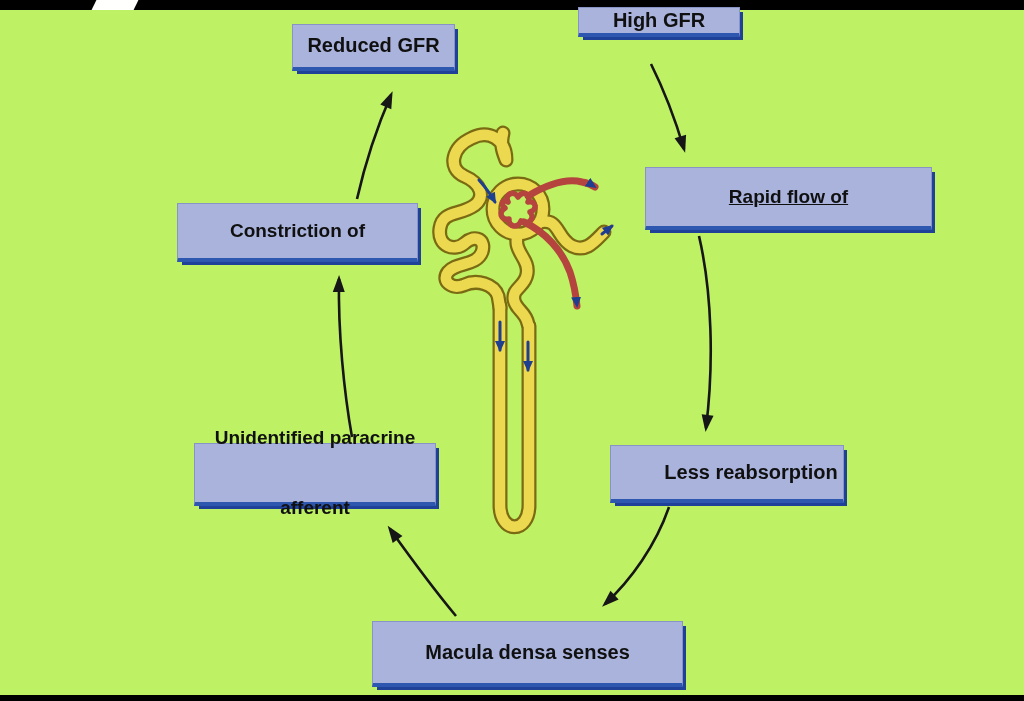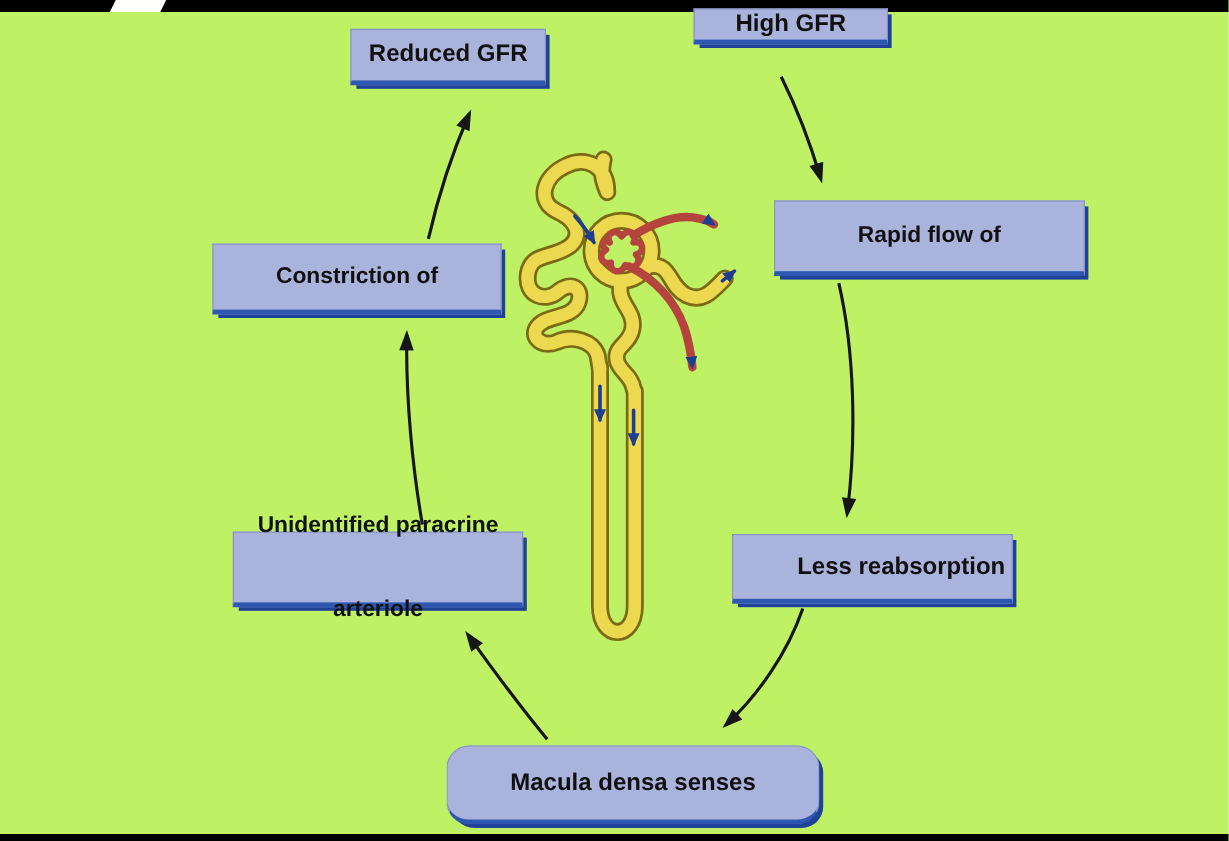--- a/index.html
+++ b/index.html
@@ -96,34 +96,34 @@
   </svg>
 
   <div class="node big" style="left:292px;top:24px;width:163px;height:47px;">
     <span>Reduced GFR</span>
   </div>
 
   <div class="node big" style="left:578px;top:7px;width:162px;height:30px;">
     <span>High GFR</span>
   </div>
 
-  <div class="node" style="left:645px;top:167px;width:259px;height:63px;">
+  <div class="node" style="left:645px;top:167px;width:287px;height:63px;text-decoration:underline;">
     <span>Rapid flow of</span>
   </div>
 
   <div class="node big" style="left:610px;top:445px;width:234px;height:58px;padding-left:48px;">
     <span>Less reabsorption</span>
   </div>
 
-  <div class="node big" style="left:372px;top:621px;width:311px;height:66px;border-radius:19px;">
+  <div class="node big" style="left:372px;top:621px;width:311px;height:66px;">
     <span>Macula densa senses</span>
   </div>
 
   <div class="node" style="left:194px;top:443px;width:242px;height:63px;gap:48px;">
     <span>Unidentified paracrine</span>
-    <span>arteriole</span>
+    <span>afferent</span>
   </div>
 
   <div class="node" style="left:177px;top:203px;width:241px;height:59px;">
     <span>Constriction of</span>
   </div>
 
 </div>
 
 </body></html>

